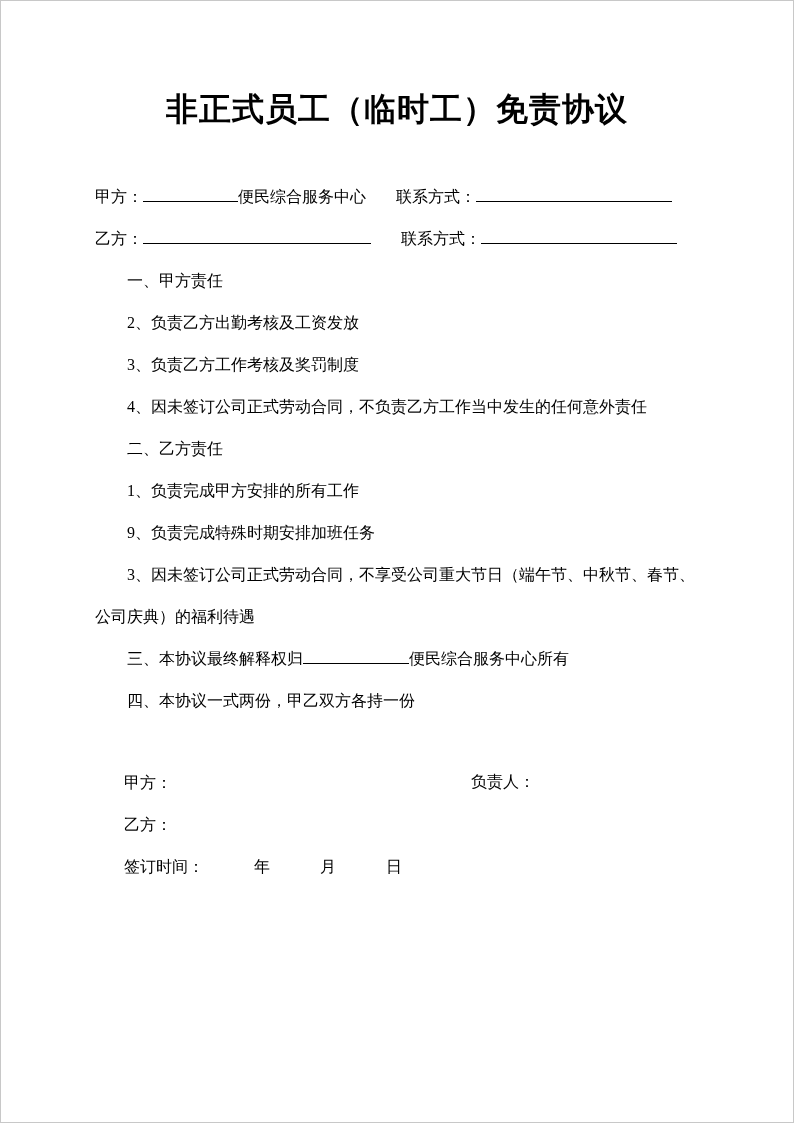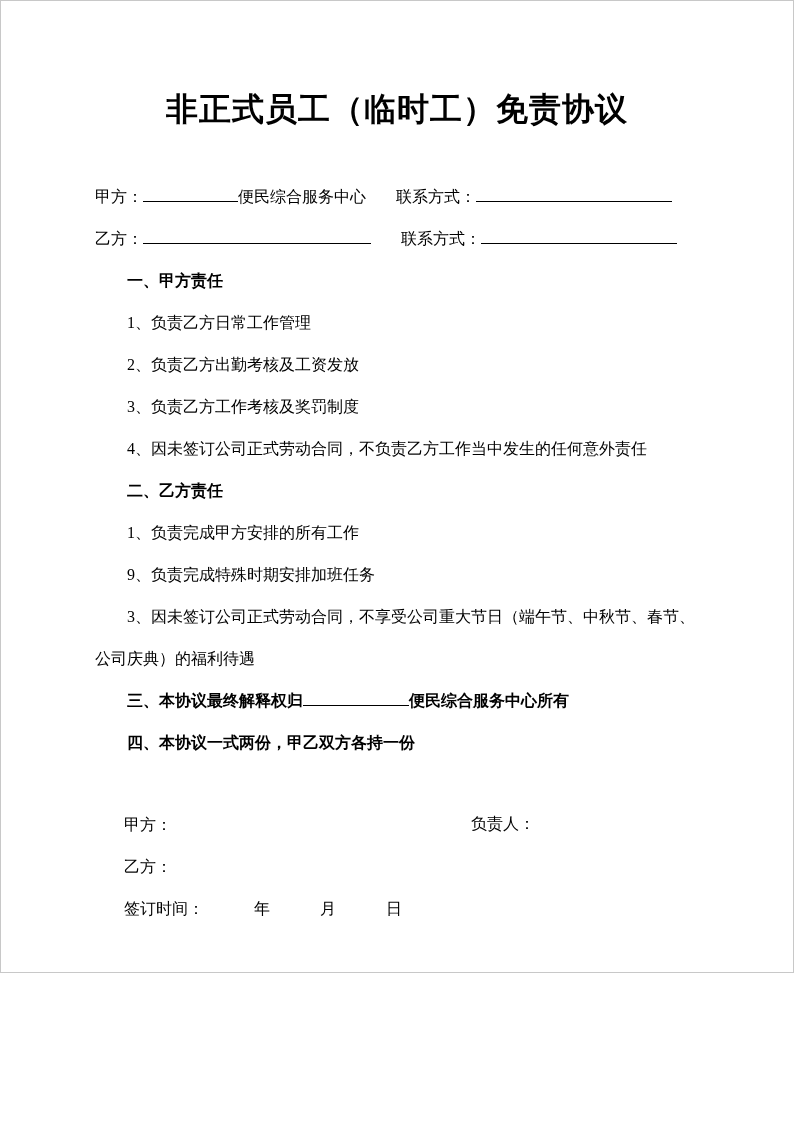--- a/index.html
+++ b/index.html
@@ -1,20 +1,20 @@
 <!DOCTYPE html>
 <html><head>
 <meta charset="utf-8">
 <style>
   * { margin: 0; padding: 0; box-sizing: border-box; }
   html, body { background: #ffffff; }
   .page {
     position: relative;
     width: 794px;
-    height: 973px;
+    height: 1123px;
     margin: 0 auto;
     background: #ffffff;
     border: 1px solid #c8c8c8;
     padding: 86px 94px 0 94px;
     font-family: "Liberation Serif", "DejaVu Serif", serif;
     font-size: 16px;
     color: #000000;
     overflow: hidden;
   }
   .title {
@@ -23,21 +23,21 @@
     font-weight: bold;
     text-align: center;
     line-height: 1.4;
     letter-spacing: 1px;
   }
   .line { line-height: 42px; }
   .party-block { margin-top: 44px; }
   .intro { margin-top: 2px; text-align: justify; }
   .first-indent { text-indent: 32px; }
   .indent { padding-left: 32px; }
-  .bold { font-weight: bold; }
+  .bold { font-weight: normal; }
   .u {
     display: inline-block;
     border-bottom: 1px solid #000;
     height: 17px;
     vertical-align: baseline;
   }
   .u-95  { width: 95px; }
   .u-105 { width: 106px; }
   .u-195 { width: 196px; }
   .u-225 { width: 228px; }
@@ -60,21 +60,20 @@
       <span>甲方：</span><span class="u u-95"></span><span>便民综合服务中心</span><span class="gap-mid"></span><span>联系方式：</span><span class="u u-195"></span>
     </div>
     <div class="line">
       <span>乙方：</span><span class="u u-225"></span><span class="gap-mid"></span><span>联系方式：</span><span class="u u-195"></span>
     </div>
   </div>
 
 
   <div>
     <div class="line indent bold">一、甲方责任</div>
-    <p class="line first-indent">1、负责乙方日常工作管理</p>
     <p class="line first-indent">2、负责乙方出勤考核及工资发放</p>
     <p class="line first-indent">3、负责乙方工作考核及奖罚制度</p>
     <p class="line first-indent">4、因未签订公司正式劳动合同，不负责乙方工作当中发生的任何意外责任</p>
   </div>
 
   <div>
     <div class="line indent bold">二、乙方责任</div>
     <p class="line first-indent">1、负责完成甲方安排的所有工作</p>
     <p class="line first-indent">9、负责完成特殊时期安排加班任务</p>
     <p class="line first-indent">3、因未签订公司正式劳动合同，不享受公司重大节日（端午节、中秋节、春节、公司庆典）的福利待遇</p>

